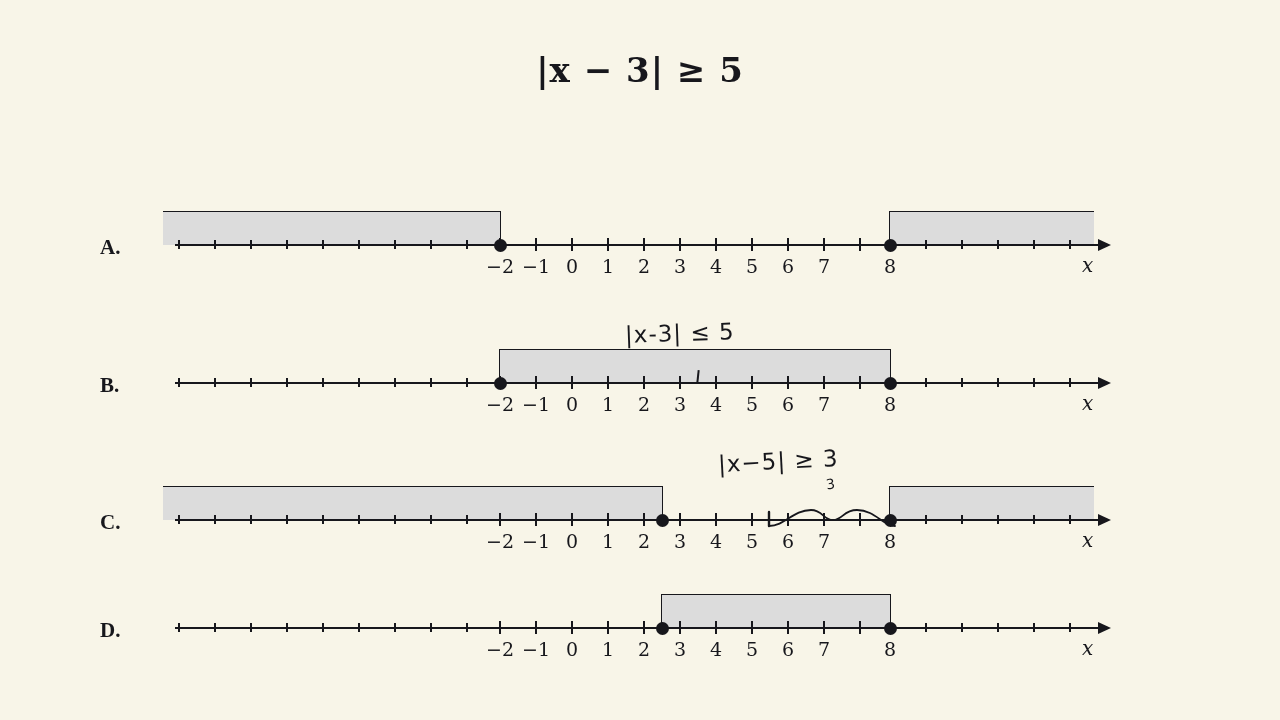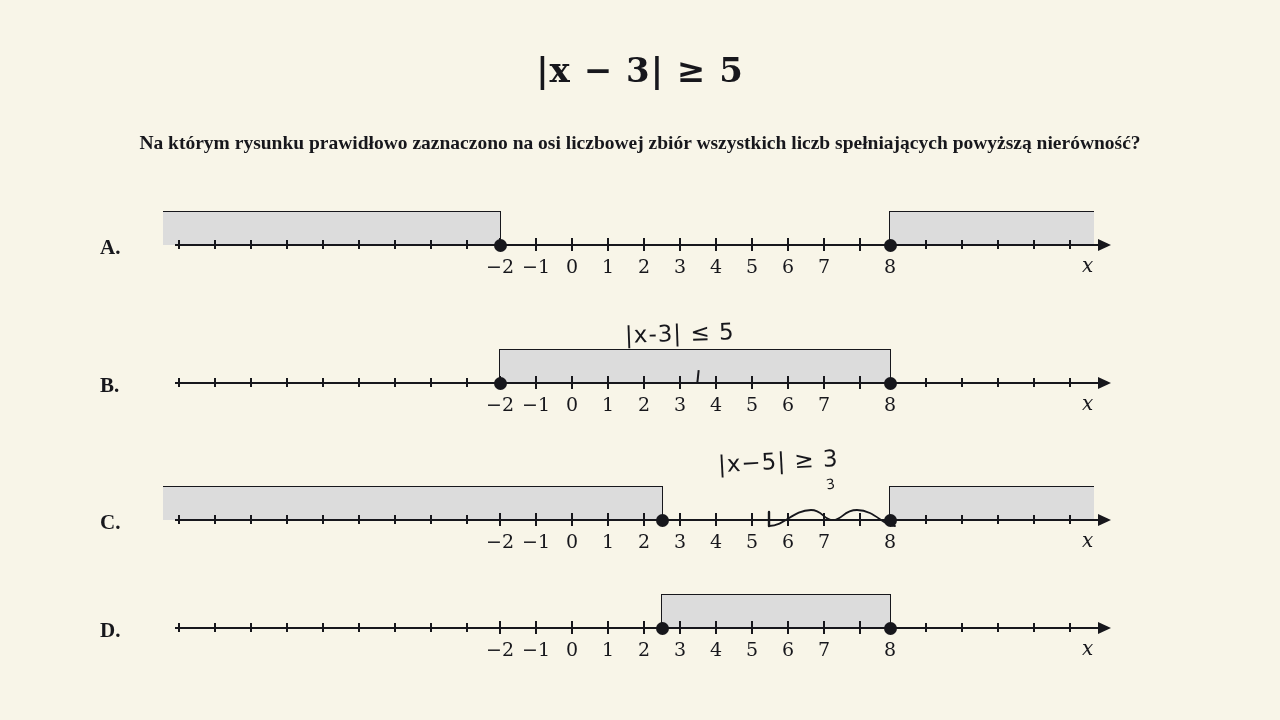--- a/index.html
+++ b/index.html
@@ -158,21 +158,20 @@
   }
 </style>
 </head>
 <body>
 
 <div class="stage">
 
   <div class="formula">
     <span>|x − 3| ≥ 5</span>
   </div>
-  <div class="question">Na którym rysunku prawidłowo zaznaczono na osi liczbowej zbiór wszystkich liczb spełniających powyższą nierówność?</div>
 
   <div class="answer" style="top:195px">
     <div class="ans-label" style="top:40px">A.</div>
 
     <div class="band open-left no-bottom" style="left:163px; top:16px; width:338px;"></div>
     <div class="band open-right no-bottom" style="left:889px; top:16px; width:205px;"></div>
 
     <div class="axis" style="top:49px"></div>
     <div class="arrowhead" style="left:1098px; top:44px;"></div>
 

